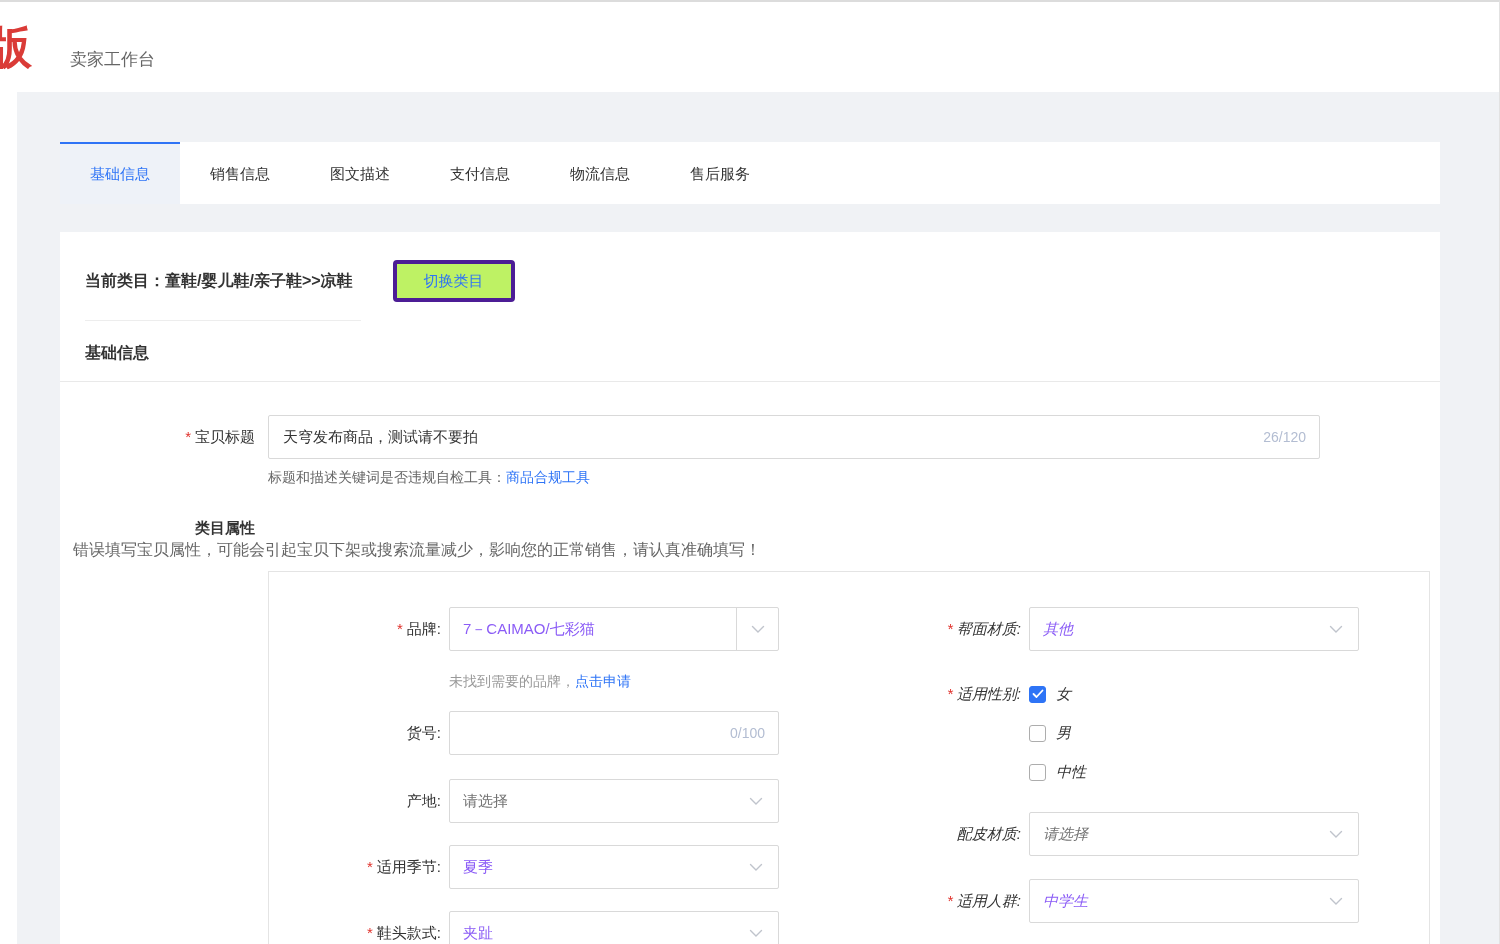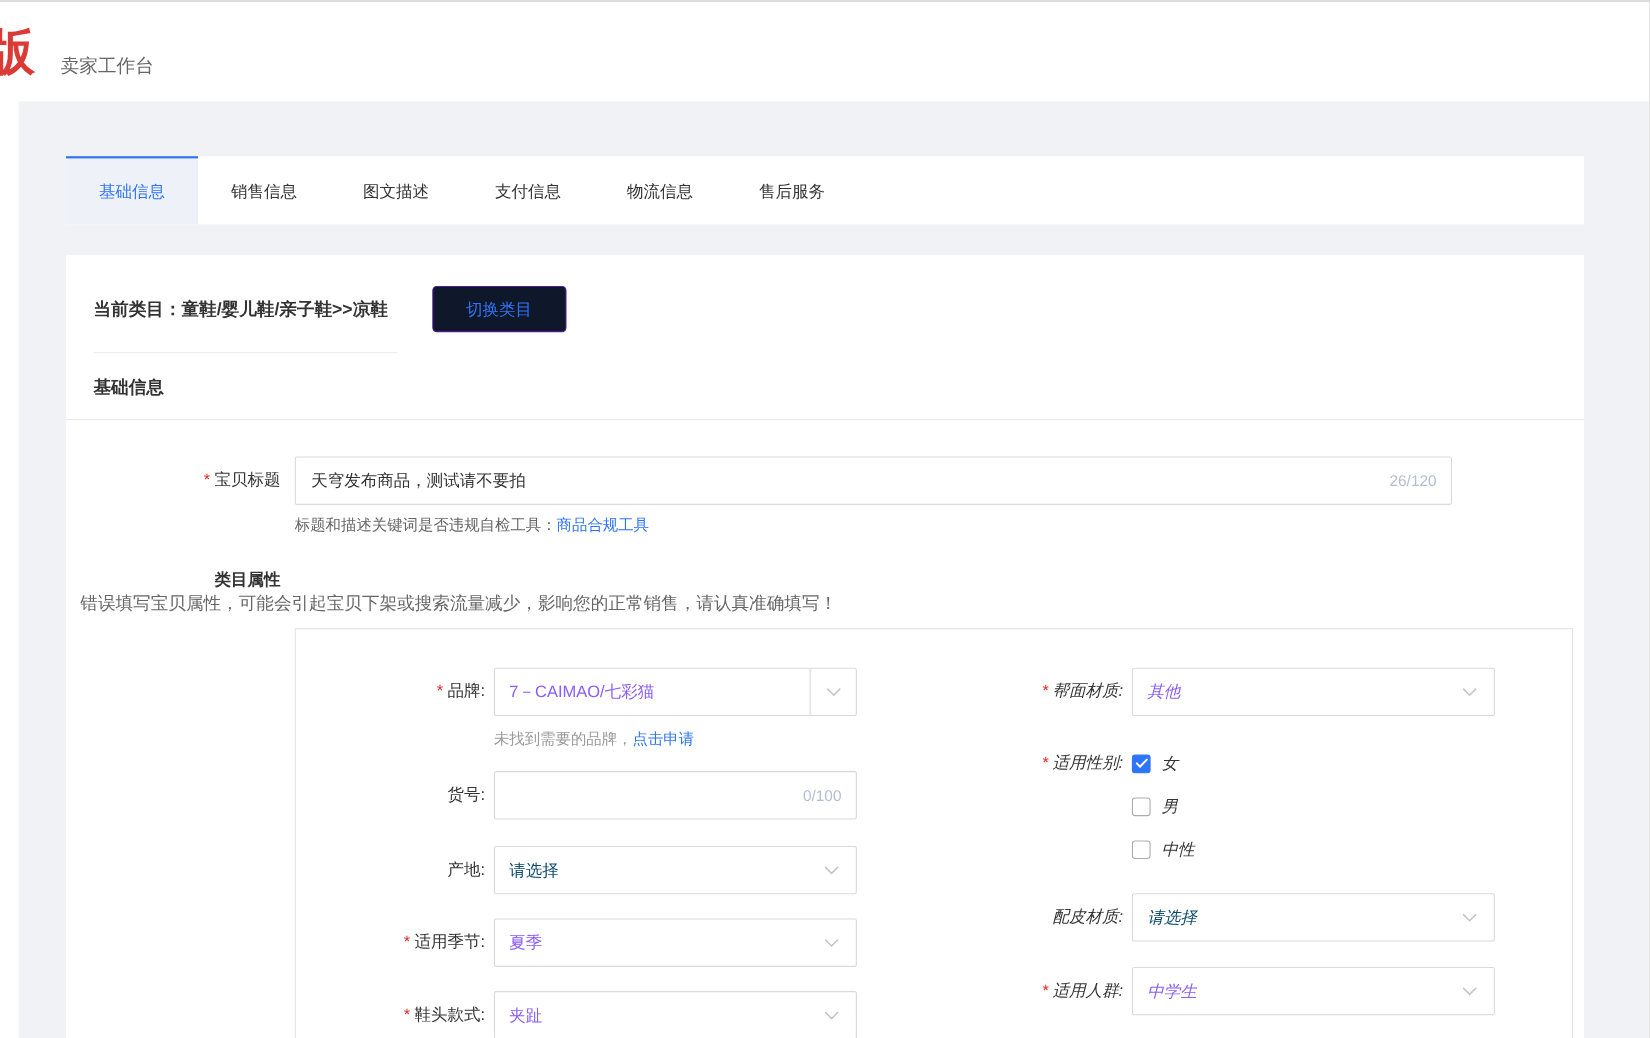--- a/index.html
+++ b/index.html
@@ -9,33 +9,33 @@
     background:#fff; color:#333; overflow:hidden;
   }
   .viewport {
     position:relative; width:1500px; height:944px;
     border-top:2px solid #dcdcdc; border-right:1px solid #e2e2e2;
     overflow:hidden; background:#fff;
   }
   
   .topbar { position:absolute; top:0; left:0; right:0; height:90px; background:#fff; z-index:2; }
   .logo { position:absolute; left:-14px; top:20px; font-size:46px; font-weight:bold; color:#da3b37; line-height:50px; }
-  .site-title { position:absolute; left:55px; top:46px; font-size:17px; color:#666;text-align:center; }
+  .site-title { position:absolute; left:70px; top:46px; font-size:17px; color:#666;text-align:center; }
   
   .main { position:absolute; top:90px; left:17px; right:0; bottom:0; background:#f0f2f5; overflow:hidden; }
   .content { margin-left:43px; width:1380px; }
   
   .tabbar { margin-top:50px; height:62px; background:#fff; display:flex; }
   .tab { width:120px; height:62px; display:flex; align-items:center; justify-content:center; font-size:15px; color:#333; cursor:pointer; border-top:2px solid transparent; }
   .tab.active { background:#eef2f8; color:#2e74f6; border-top:2px solid #2e74f6; }
   
   .card { margin-top:28px; background:#fff; height:714px; overflow:hidden; }
   .cat-row { display:flex; align-items:center; padding:26px 25px 0 25px; height:72px; }
   .cat-label { font-size:16px; font-weight:bold; color:#333; }
-  .switch-btn { margin-left:40px; width:122px; height:42px; background:#0f172a; border:1px solid #4c1d95; border-radius:4px; color:#2e74f6; font-size:15px; display:flex; align-items:center; justify-content:center; cursor:pointer; }
+  .switch-btn { margin-left:40px; width:122px; height:42px; background:#bef264; border:4px solid #4c1d95; border-radius:4px; color:#2e74f6; font-size:15px; display:flex; align-items:center; justify-content:center; cursor:pointer; }
   .mini-divider { margin:16px 0 0 25px; width:276px; height:1px; background:#ededed; }
   .section-head { margin:20px 25px 0 25px; font-size:16px; font-weight:bold; color:#333; line-height:24px; }
   .divider { margin-top:16px; height:1px; background:#e9e9e9; }
   
   .form { padding-top:33px; }
   .form-row { display:flex; }
   .flabel { width:195px; text-align:right; font-size:15px; color:#333; line-height:44px; flex-shrink:0; }
   .flabel-top { width:195px; text-align:right; font-size:15px; font-weight:bold; color:#333; line-height:22px; flex-shrink:0; }
   .req { color:#e0302a; margin-right:4px; font-size:15px; }
   .title-field { margin-left:13px; width:1052px; position:relative; }
@@ -49,32 +49,32 @@
   .attr-box { margin:10px 0 0 208px; width:1162px; border:1px solid #e4e4e4; padding:35px 0; display:flex; align-items:flex-start; background:#fff; }
   .col-left { width:560px; }
   .col-right { width:600px;font-style:italic; }
   .arow { display:flex; }
   .alabel { width:172px; text-align:right; font-size:15px; color:#333; line-height:44px; flex-shrink:0; }
   .alabel.top { line-height:24px; }
   .col-right .alabel { width:192px; }
   .afield { margin-left:8px; width:330px; position:relative; }
   .select { height:44px; border:1px solid #d9d9d9; border-radius:2px; display:flex; align-items:center; justify-content:space-between; padding-left:13px; cursor:pointer; background:#fff; }
   .sel-val { font-size:15px; color:#8b5cf6; white-space:nowrap; }
-  .sel-val.ph { color:#0c4a6e; }
+  .sel-val.ph { color:#737373; }
   .arrow { width:44px; height:100%; display:flex; align-items:center; justify-content:center; flex-shrink:0; }
   .combo .arrow { border-left:1px solid #d9d9d9; width:42px; }
   .brand-helper { margin-left:180px; font-size:14px; color:#999; line-height:20px; }
   .cb-row { display:flex; align-items:center; height:24px; cursor:pointer; }
   .checkbox { width:17px; height:17px; border:1px solid #adadad; border-radius:3px; background:#fff; display:flex; align-items:center; justify-content:center; flex-shrink:0; }
   .checkbox.on { background:#2e74f6; border-color:#2e74f6; }
   .checkbox svg { display:none; }
   .checkbox.on svg { display:block; }
   .cb-label { margin-left:10px; font-size:15px; color:#333; }
   
-  .mb8{margin-bottom:10px} .mb15{margin-bottom:15px} .mb20{margin-bottom:20px}
+  .mb8{margin-bottom:20px} .mb15{margin-bottom:15px} .mb20{margin-bottom:20px}
   .mb22{margin-bottom:22px} .mb23{margin-bottom:23px} .mb24{margin-bottom:24px}
   .mb28{margin-bottom:28px} .mb31{margin-bottom:31px}
 </style>
 </head>
 <body>
 
 <div class="viewport">
 
   <div class="topbar">
     <div class="logo">版</div>

